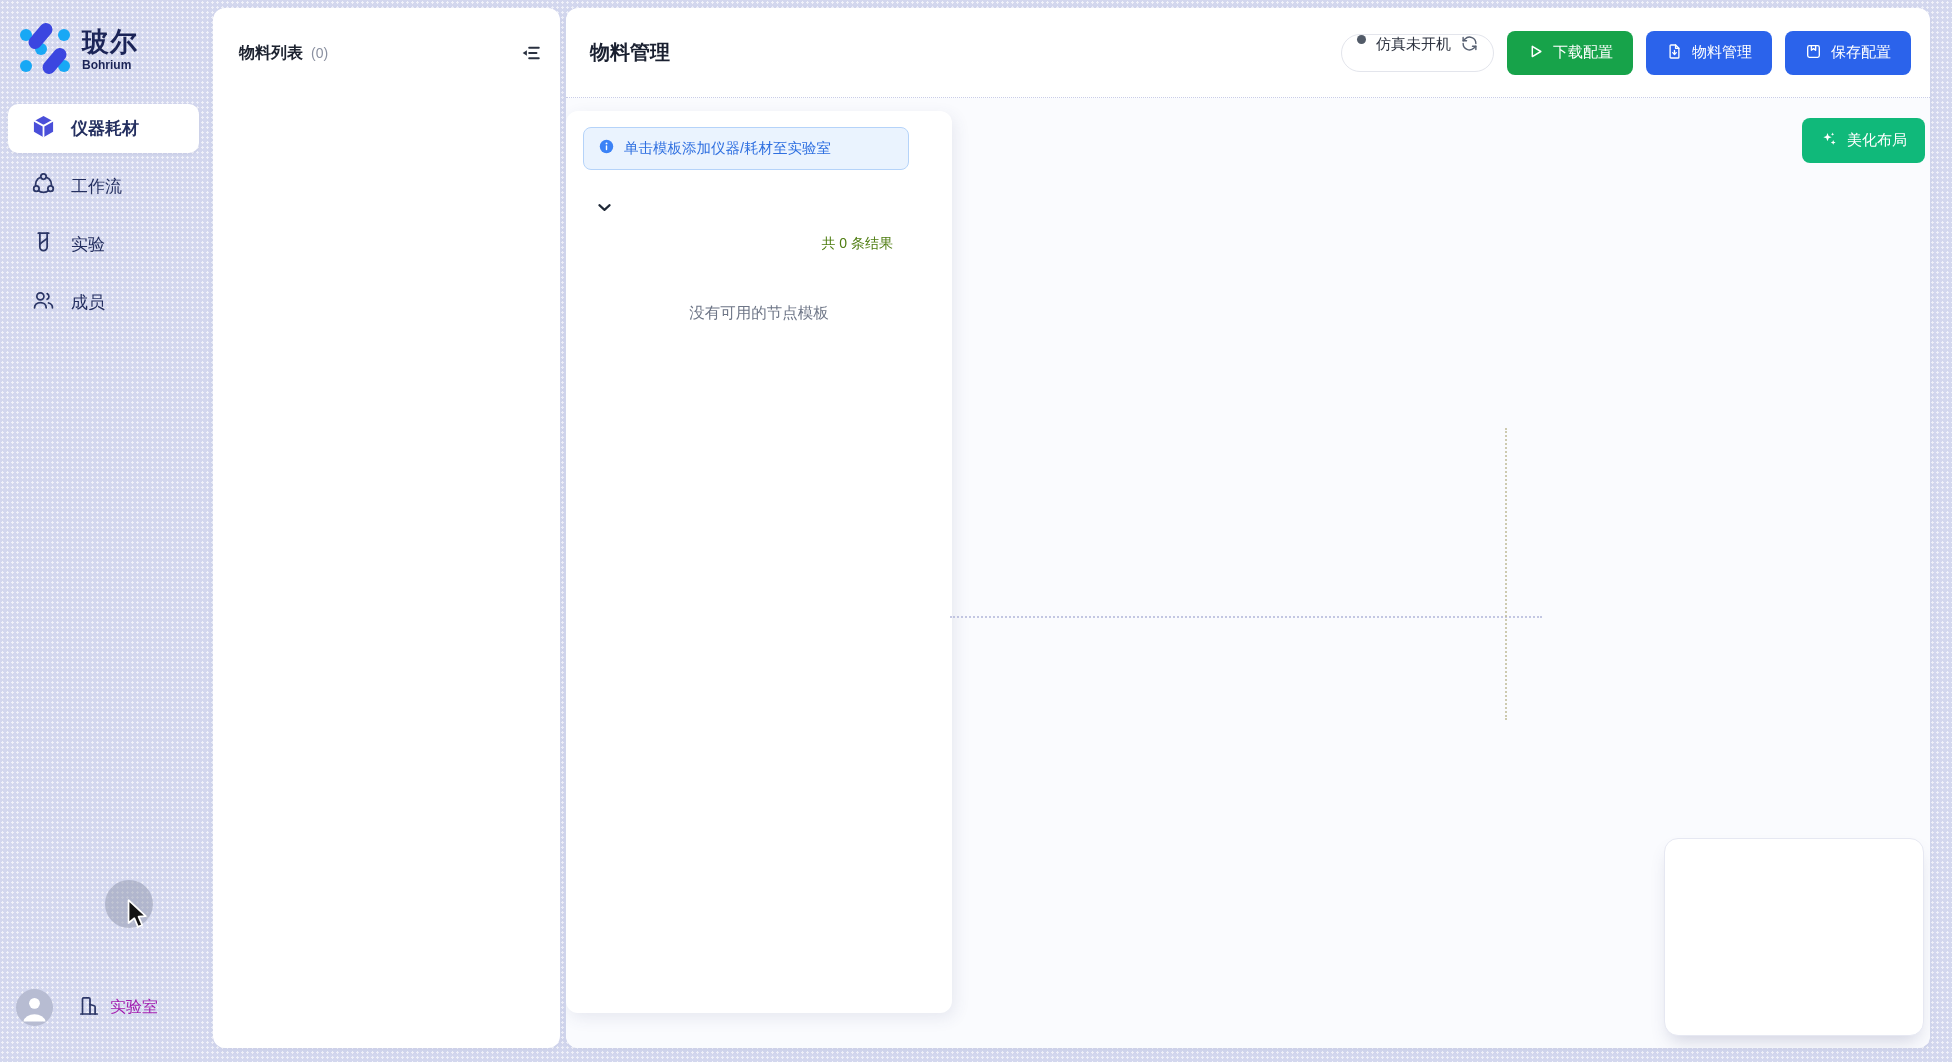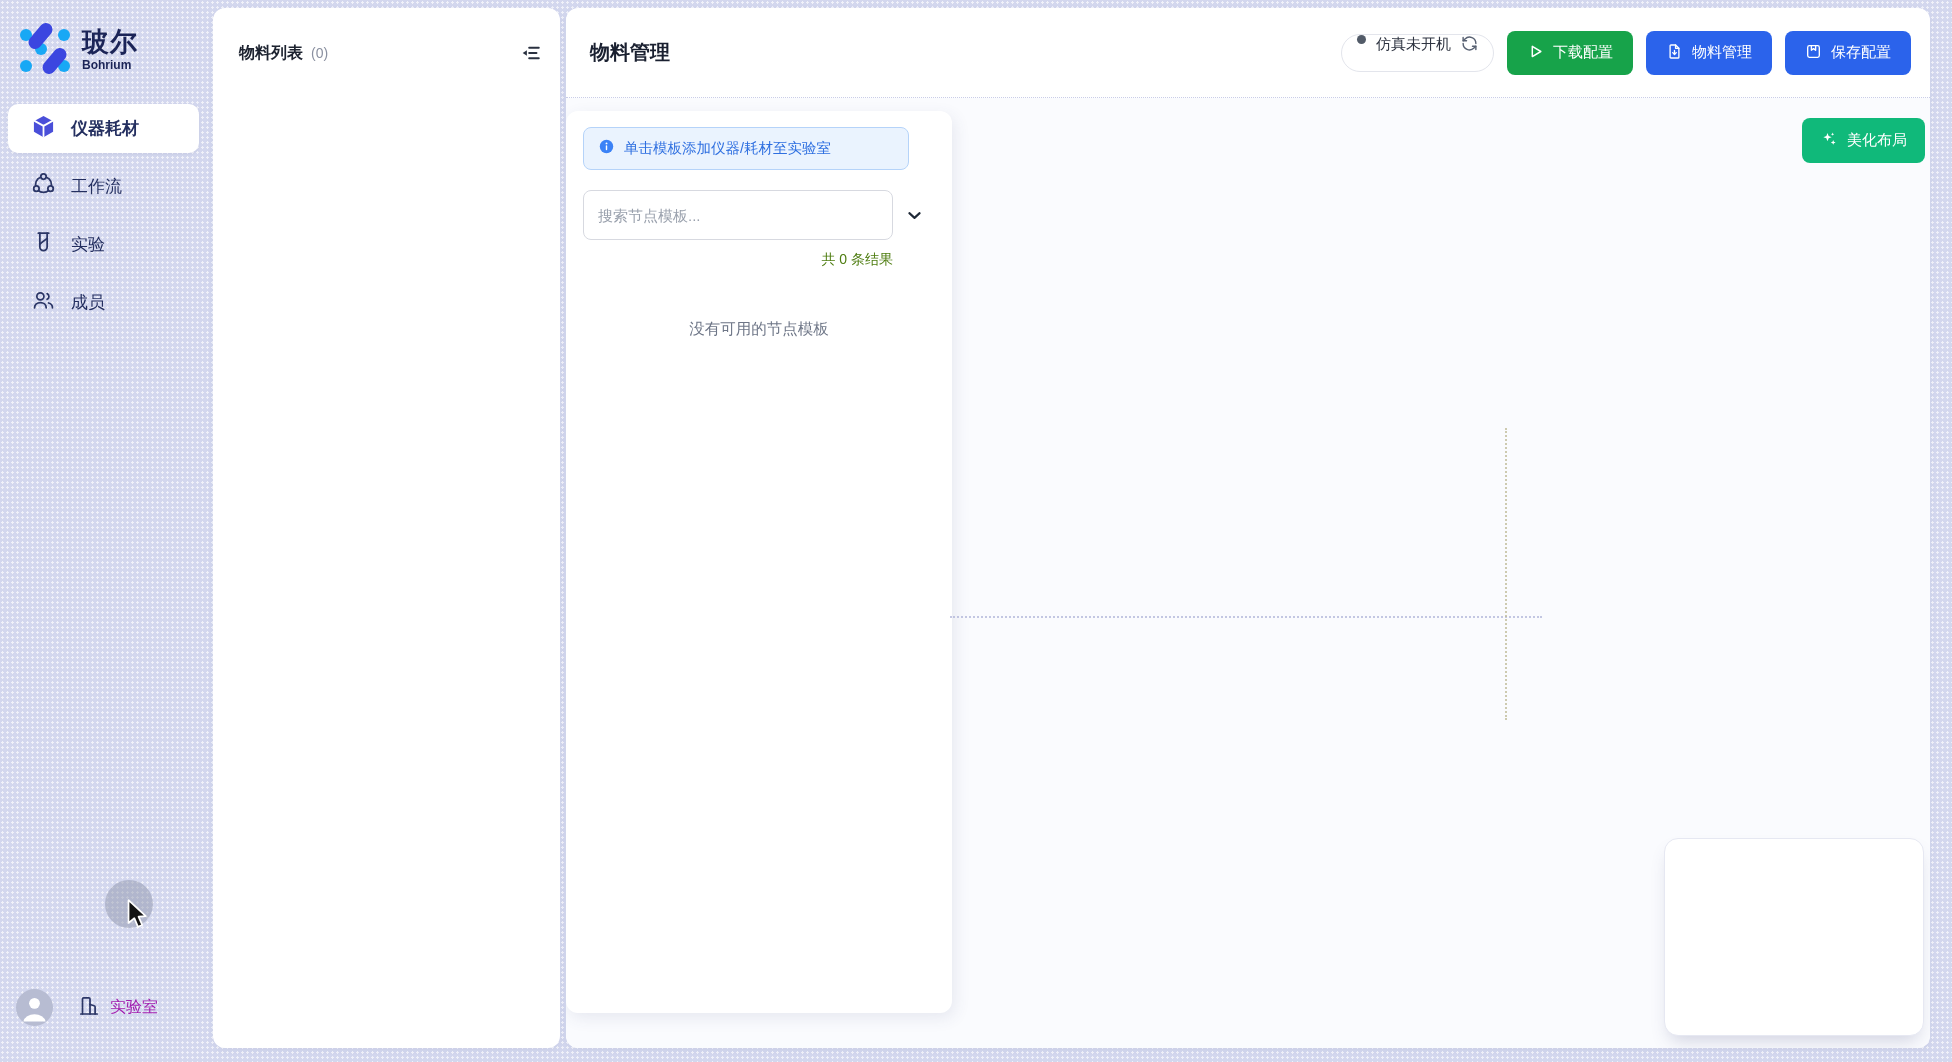--- a/index.html
+++ b/index.html
@@ -230,21 +230,20 @@
             <svg width="17" height="17" viewBox="0 0 24 24">
               <circle cx="12" cy="12" r="9.5" fill="#3b82f6"></circle>
               <circle cx="12" cy="7.6" r="1.35" fill="#fff"></circle>
               <rect x="11" y="10.3" width="2" height="7" rx="1" fill="#fff"></rect>
             </svg>
           </span>
           <span class="banner-text">单击模板添加仪器/耗材至实验室</span>
         </div>
 
         <div class="search-row">
-          <input class="search-input" type="text" placeholder="搜索节点模板..." style="">
           <span class="chevron-btn">
             <svg width="19" height="19" viewBox="0 0 24 24" fill="none" stroke="#1f2937" stroke-width="2.6" stroke-linecap="round" stroke-linejoin="round">
               <path d="M5.5 9l6.5 6 6.5-6"></path>
             </svg>
           </span>
         </div>
 
         <div class="results-count">共 0 条结果</div>
         <div class="empty-text">没有可用的节点模板</div>
       </div>

